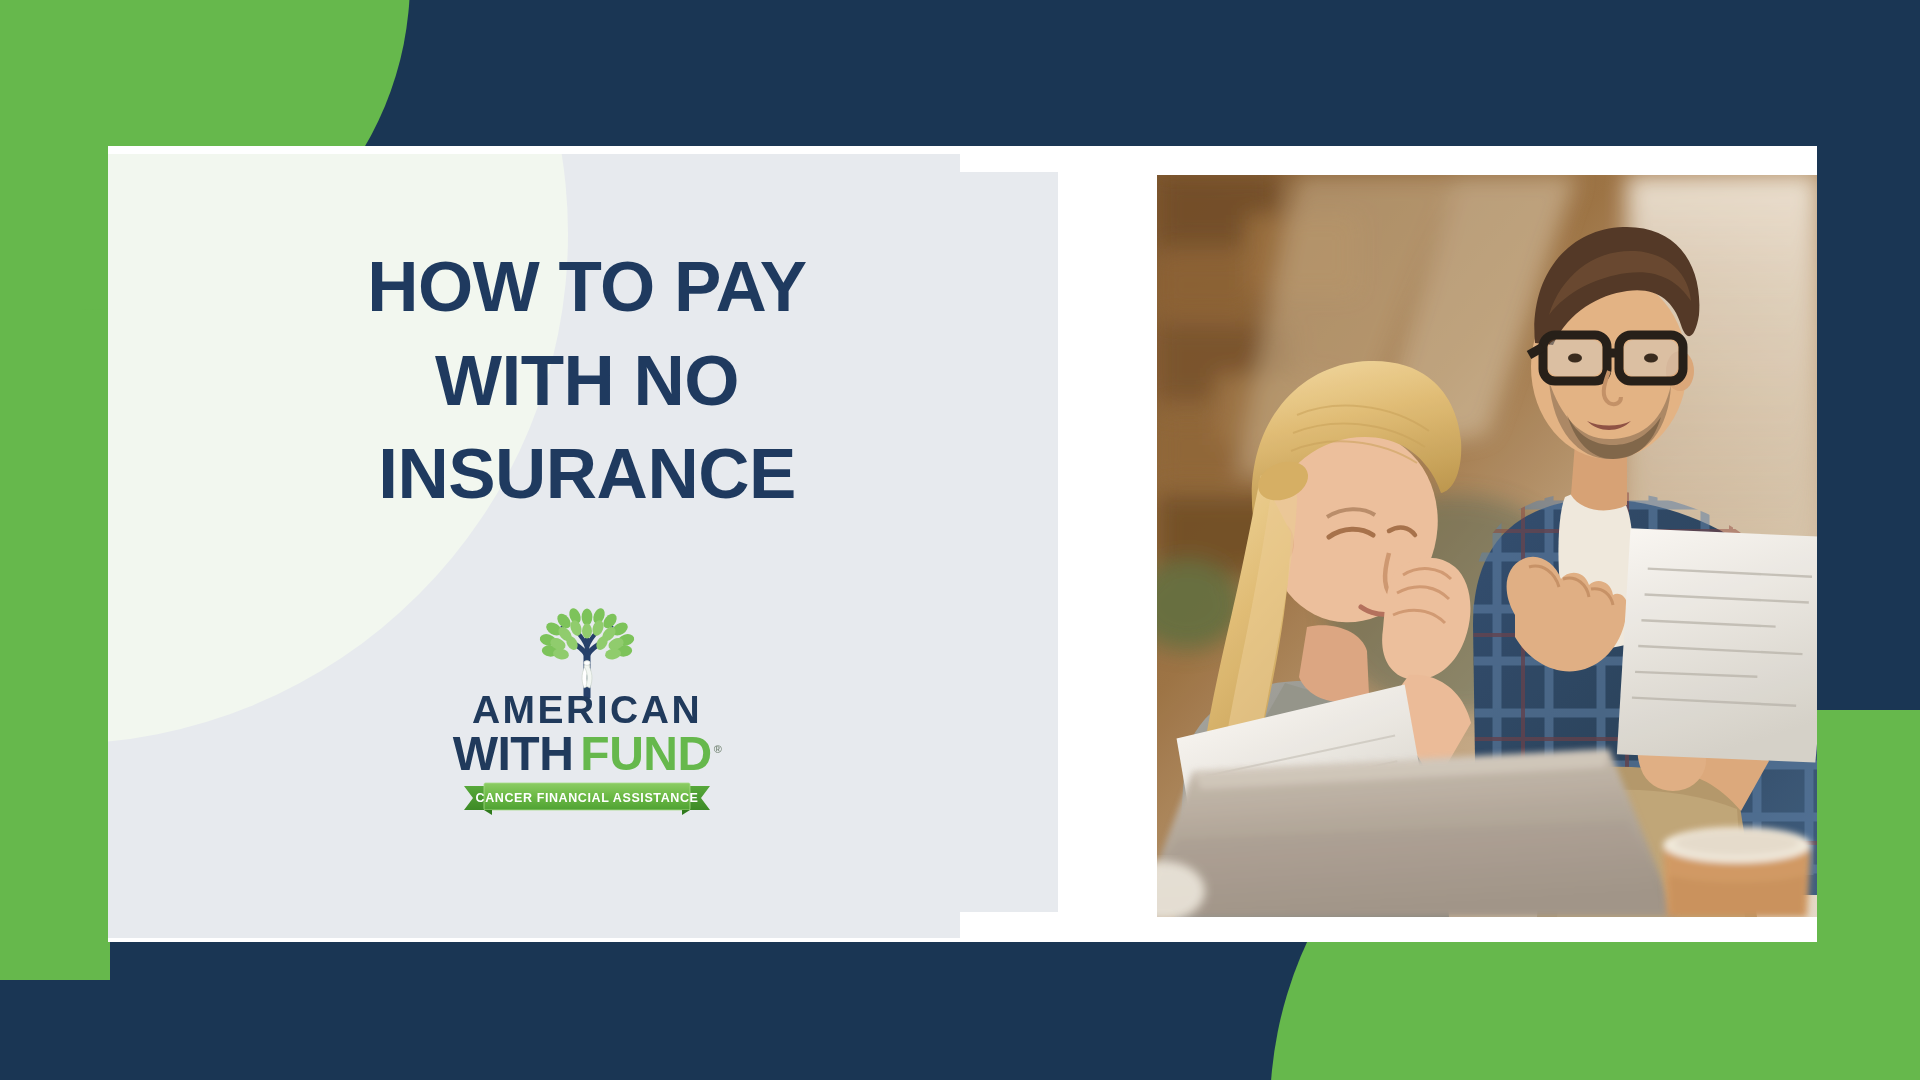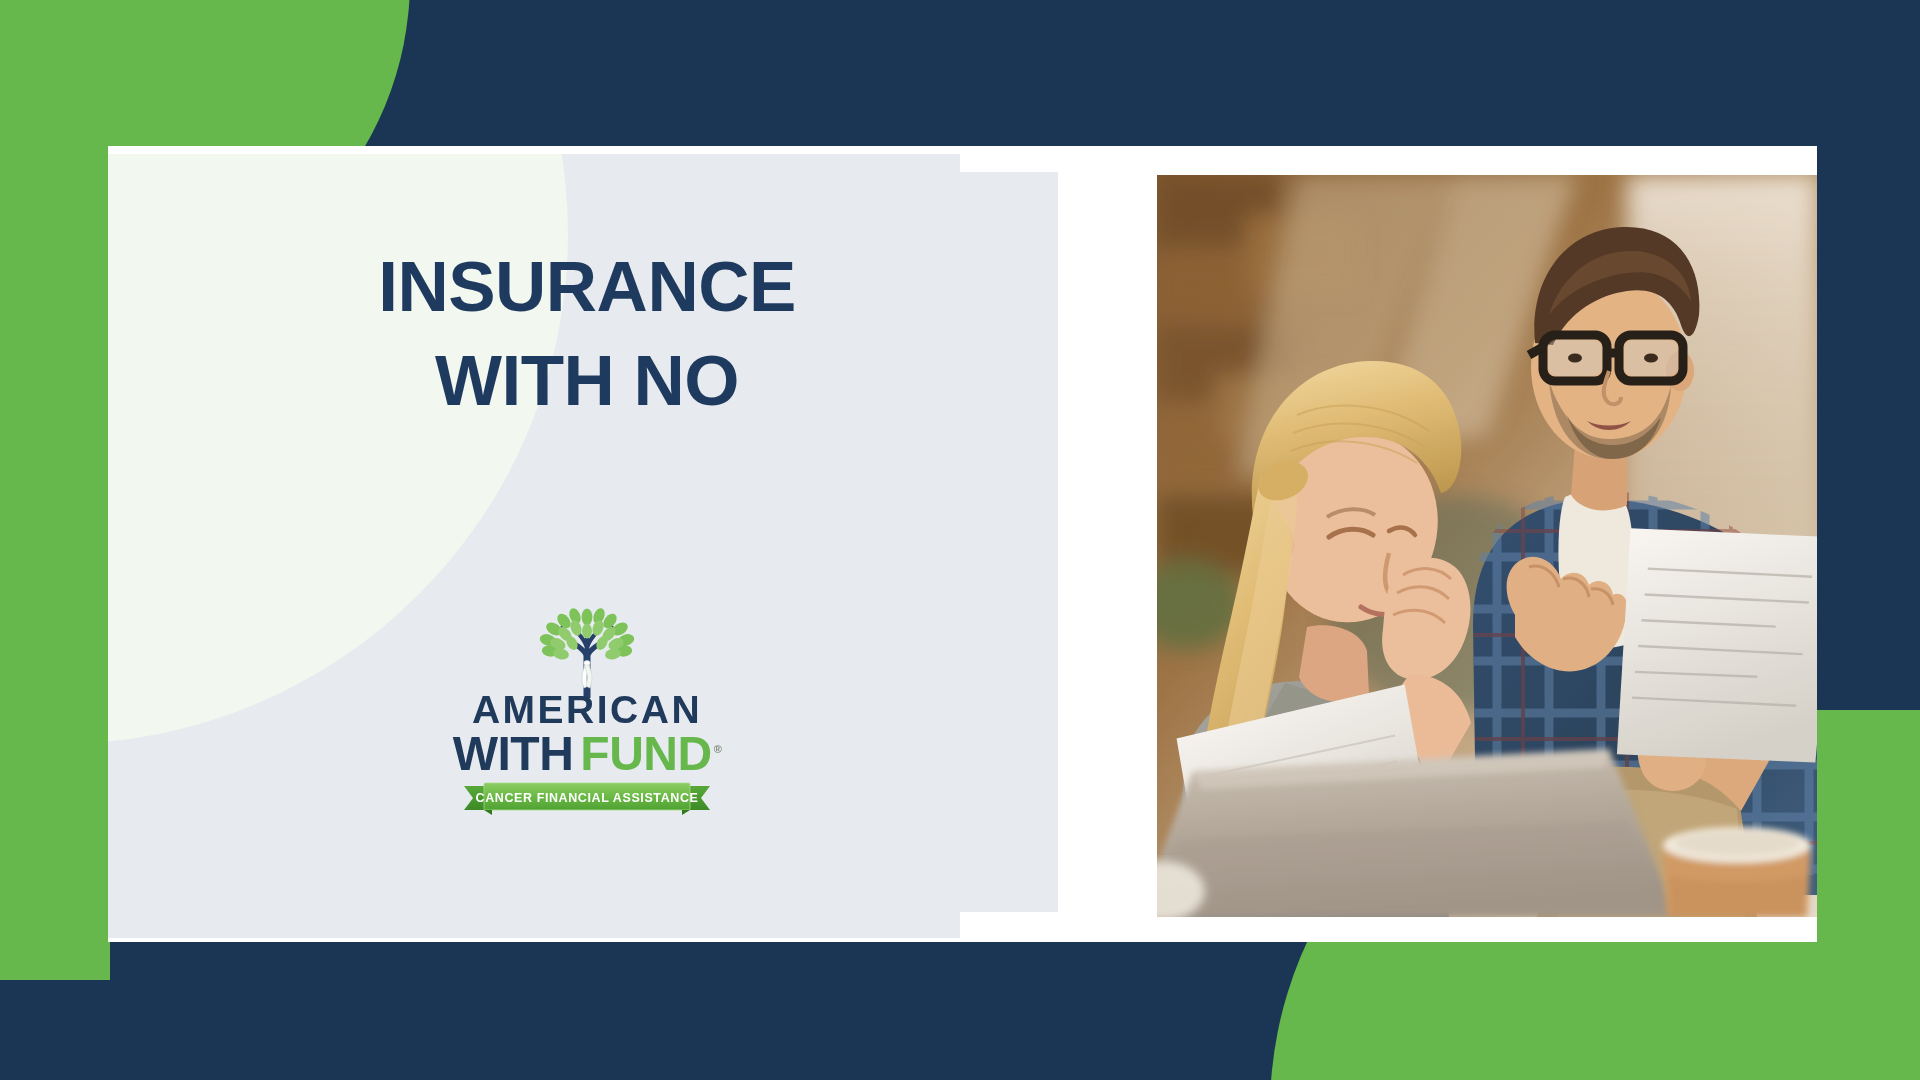--- a/index.html
+++ b/index.html
@@ -161,22 +161,23 @@
   <div class="deco-green-tl"></div>
   <div class="deco-green-right-edge"></div>
   <div class="deco-green-br-fill"></div>
   <div class="deco-green-br"></div>
 
   <div id="card">
 
     <div id="left-panel">
 
       <div class="headline">
+        <div>HOW TO PAY</div>
+        <div>WITH NO</div>
         <div>INSURANCE</div>
-        <div>WITH NO</div>
       </div>
 
       <div id="logo">
 
         <svg class="logo-tree" viewBox="0 0 118 92" aria-hidden="true">
 
           <g fill="none" stroke="#26406a" stroke-linecap="round">
             <path d="M59 92 L59 46" stroke-width="7"></path>
             <path d="M59 52 C59 44 48 40 41 33" stroke-width="5"></path>
             <path d="M59 52 C59 44 70 40 77 33" stroke-width="5"></path>

